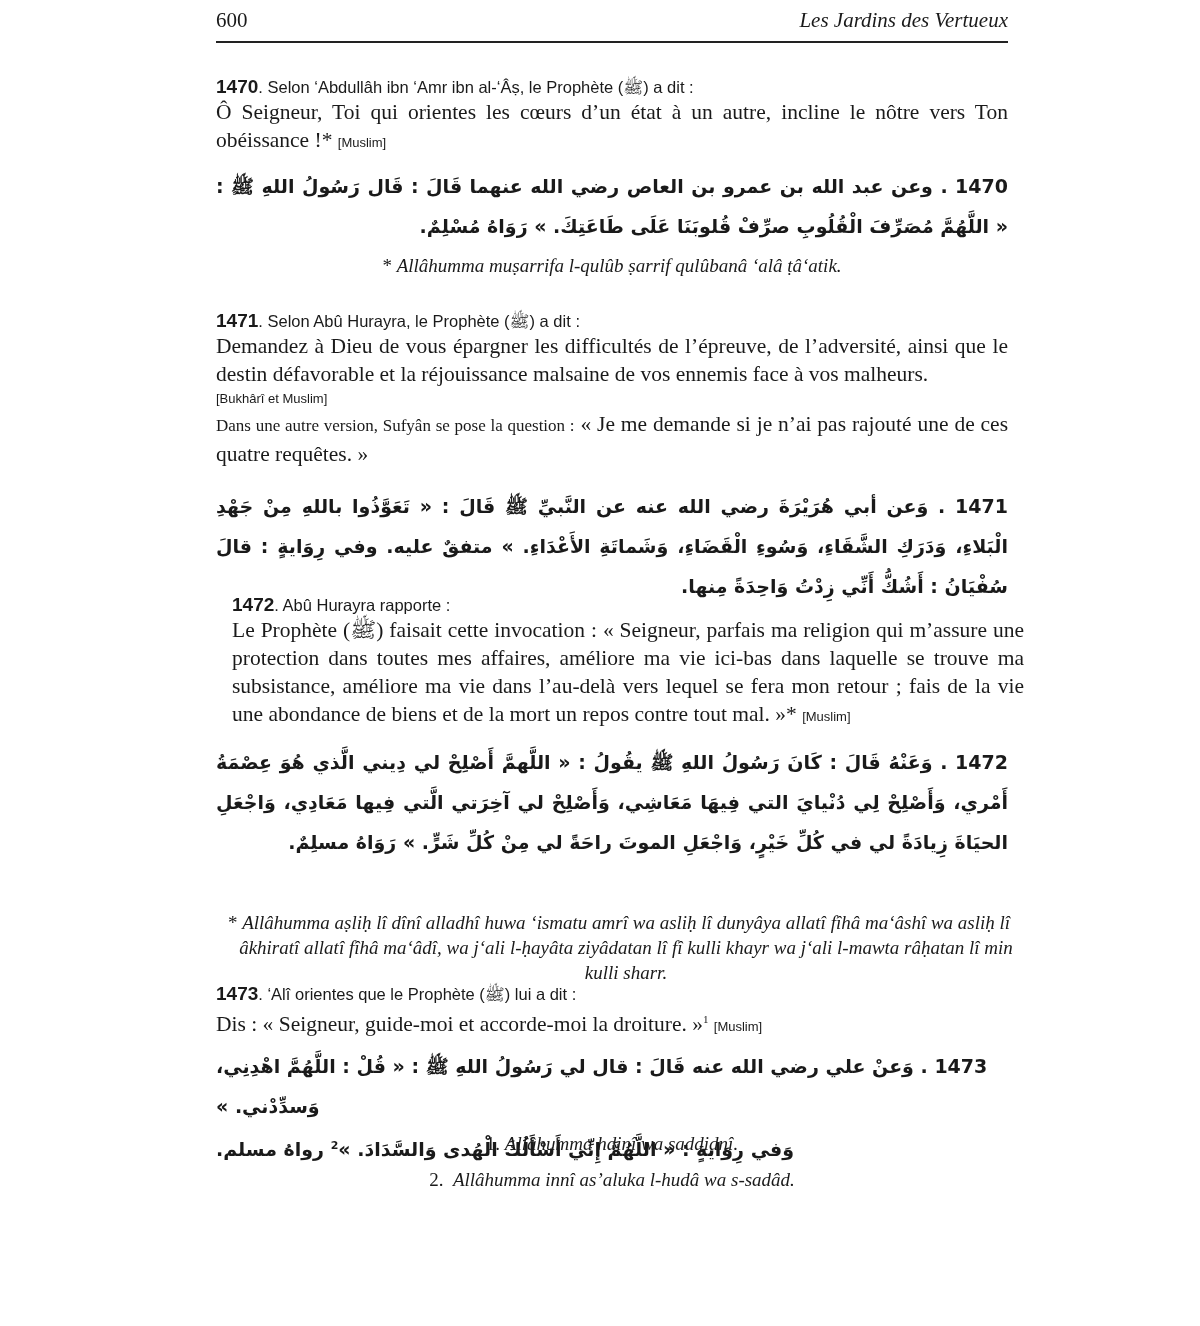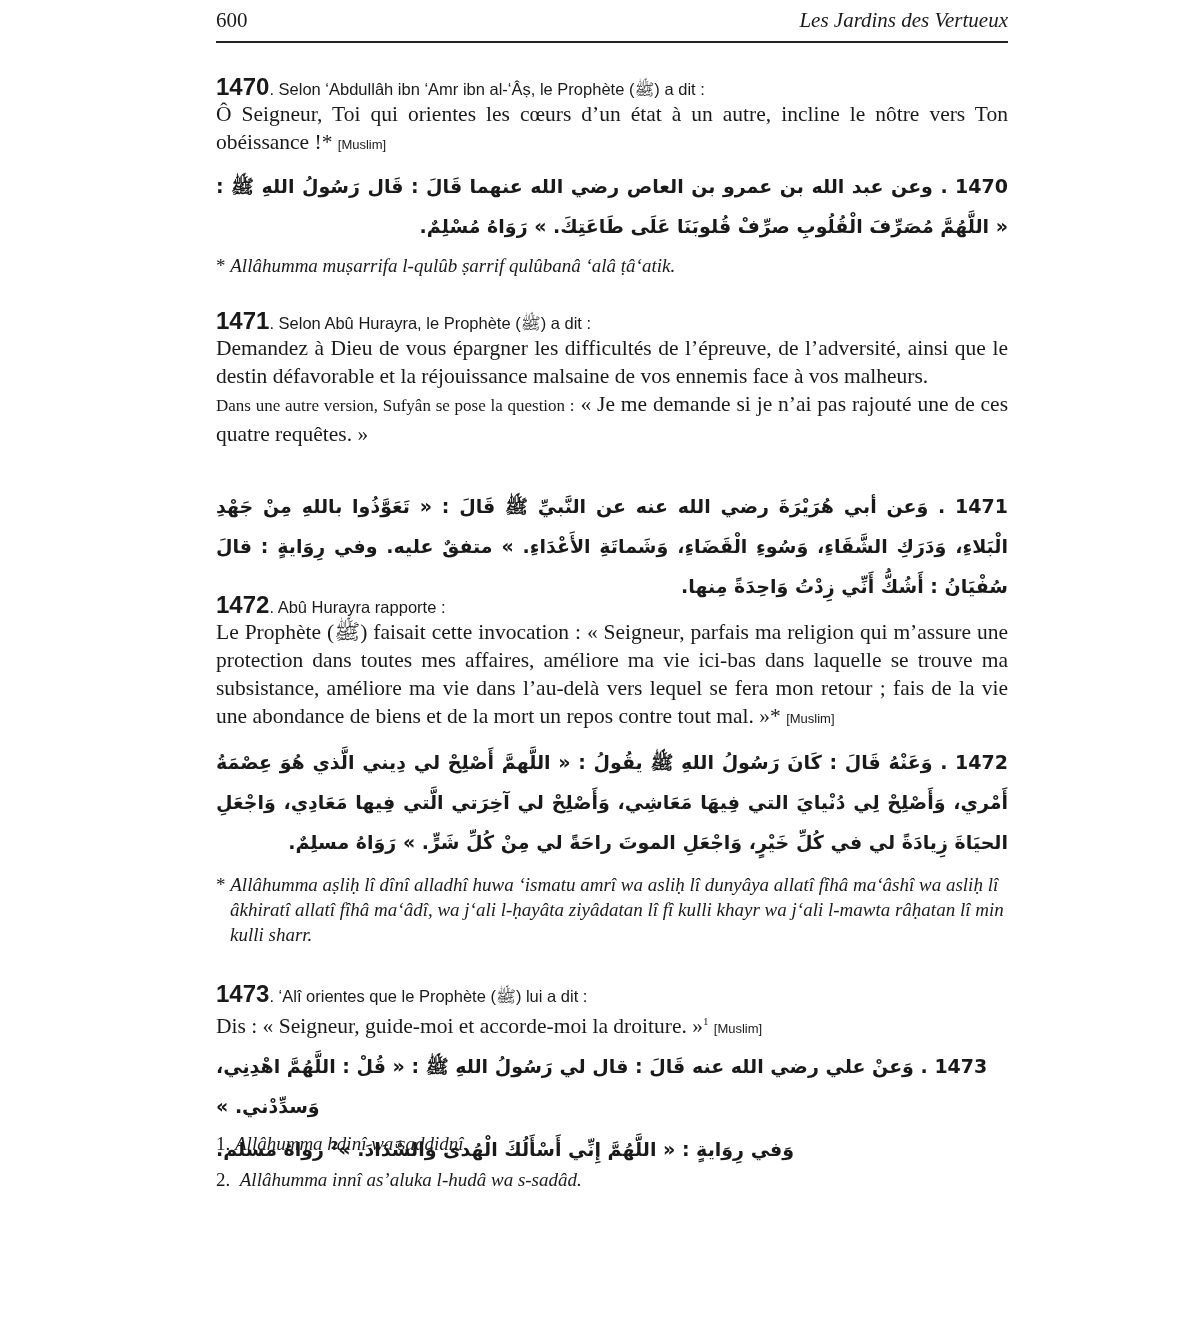--- a/index.html
+++ b/index.html
@@ -1,37 +1,37 @@
 <!DOCTYPE html>
 <html><head>
 <meta charset="utf-8">
 <style>
   html, body { margin: 0; padding: 0; background: #ffffff; }
   body { width: 1200px; height: 1326px; position: relative; overflow: hidden; color: #1a1a1a; }
   .page { position: absolute; left: 216px; top: 0; width: 792px; }
-  .serif { font-family: "Liberation Serif", "DejaVu Serif", serif; }
+  .serif { font-family: "Liberation Serif", "DejaVu Serif", serif; text-align: center; }
   .sans { font-family: "Liberation Sans", "DejaVu Sans", sans-serif; }
   .header { position: absolute; top: 8px; left: 0; width: 792px; height: 30px; }
   .page-num { position: absolute; left: 0; top: 0; font-size: 21px; }
   .running-title { position: absolute; right: 0; top: 0; font-size: 21px; font-style: italic; }
   .header-rule { position: absolute; left: 0; top: 33px; width: 792px; height: 2px; background: #222; }
 
   .block { position: absolute; left: 0; width: 792px; }
   .hadith-head { font-size: 16.5px; line-height: 22px; }
-  .hadith-head b { font-size: 24px; font-weight: bold; }
+  .hadith-head b { font-size: 19px; font-weight: bold; }
   .fr { font-size: 21.5px; line-height: 28px; text-align: justify; }
   .src { font-size: 13px; font-family: "Liberation Sans", "DejaVu Sans", sans-serif; }
   .fr-small { font-size: 17px; margin-top: 15px; }
   .ar { direction: rtl; font-family: "DejaVu Sans", sans-serif; font-size: 19px; line-height: 40px; text-align: justify; font-weight: bold; }
   .ar-right { text-align: left; }
   .translit { font-size: 19px; font-style: italic; line-height: 25px; }
   .translit .star { font-style: normal; }
   .fn { font-size: 19px; line-height: 26px; }
   .fn i { font-style: italic; }
-  .hang { padding-left: 14px; text-indent: -14px; }
+  .hang { padding-left: 14px; text-indent: -14px; margin-top: 38px; }
   sup { font-size: 11px; }
 </style>
 </head>
 <body>
 
 <div class="page">
 
   <div class="header">
     <span class="page-num serif">600</span>
     <span class="running-title serif">Les Jardins des Vertueux</span>
@@ -41,25 +41,26 @@
   <div class="block" style="top:76px;">
     <div class="hadith-head sans"><b>1470</b><span>. Selon ‘Abdullâh ibn ‘Amr ibn al-‘Âṣ, le Prophète (ﷺ) a dit :</span></div>
     <div class="fr serif"><span>Ô Seigneur, Toi qui orientes les cœurs d’un état à un autre, incline le nôtre vers Ton obéissance !*</span> <span class="src">[Muslim]</span></div>
   </div>
   <div class="block ar" style="top:166px;">1470 . وعن عبد الله بن عمرو بن العاص رضي الله عنهما قَالَ : قَال رَسُولُ اللهِ ﷺ : « اللَّهُمَّ مُصَرِّفَ الْقُلُوبِ صرِّفْ قُلوبَنَا عَلَى طَاعَتِكَ. » رَوَاهُ مُسْلِمٌ.</div>
   <div class="block translit serif" style="top:253px;"><span class="star">* </span><span>Allâhumma muṣarrifa l-qulûb ṣarrif qulûbanâ ‘alâ ṭâ‘atik.</span></div>
 
   <div class="block" style="top:310px;">
     <div class="hadith-head sans"><b>1471</b><span>. Selon Abû Hurayra, le Prophète (ﷺ) a dit :</span></div>
     <div class="fr serif">Demandez à Dieu de vous épargner les difficultés de l’épreuve, de l’adversité, ainsi que le destin défavorable et la réjouissance malsaine de vos ennemis face à vos malheurs.</div>
+    <div class="src" style="line-height:22px;">[Bukhârî et Muslim]</div>
     <div class="fr serif"><span class="fr-small">Dans une autre version, Sufyân se pose la question :</span> <span>« Je me demande si je n’ai pas rajouté une de ces quatre requêtes. »</span></div>
   </div>
   <div class="block ar" style="top:486px;">1471 . وَعن أبي هُرَيْرَةَ رضي الله عنه عن النَّبيِّ ﷺ قَالَ : « تَعَوَّذُوا باللهِ مِنْ جَهْدِ الْبَلاءِ، وَدَرَكِ الشَّقَاءِ، وَسُوءِ الْقَضَاءِ، وَشَماتَةِ الأَعْدَاءِ. » متفقٌ عليه. وفي رِوَايةٍ : قالَ سُفْيَانُ : أَشُكُّ أَنِّي زِدْتُ وَاحِدَةً مِنها.</div>
 
-  <div class="block" style="top:594px;">
+  <div class="block" style="top:594px;margin-left:16px;">
     <div class="hadith-head sans"><b>1472</b><span>. Abû Hurayra rapporte :</span></div>
     <div class="fr serif"><span>Le Prophète (ﷺ) faisait cette invocation : « Seigneur, parfais ma religion qui m’assure une protection dans toutes mes affaires, améliore ma vie ici-bas dans laquelle se trouve ma subsistance, améliore ma vie dans l’au-delà vers lequel se fera mon retour ; fais de la vie une abondance de biens et de la mort un repos contre tout mal. »*</span> <span class="src">[Muslim]</span></div>
   </div>
   <div class="block ar" style="top:742px;">1472 . وَعَنْهُ قَالَ : كَانَ رَسُولُ اللهِ ﷺ يقُولُ : « اللَّهمَّ أَصْلِحْ لي دِيني الَّذي هُوَ عِصْمَةُ أَمْري، وَأَصْلِحْ لِي دُنْيايَ التي فِيهَا مَعَاشِي، وَأَصْلِحْ لي آخِرَتي الَّتي فِيها مَعَادِي، وَاجْعَلِ الحيَاةَ زِيادَةً لي في كُلِّ خَيْرٍ، وَاجْعَلِ الموتَ راحَةً لي مِنْ كُلِّ شَرٍّ. » رَوَاهُ مسلِمٌ.</div>
   <div class="block translit serif hang" style="top:872px;"><span class="star">* </span><span>Allâhumma aṣliḥ lî dînî alladhî huwa ‘ismatu amrî wa asliḥ lî dunyâya allatî fîhâ ma‘âshî wa asliḥ lî âkhiratî allatî fîhâ ma‘âdî, wa j‘ali l-ḥayâta ziyâdatan lî fî kulli khayr wa j‘ali l-mawta râḥatan lî min kulli sharr.</span></div>
 
   <div class="block" style="top:983px;">
     <div class="hadith-head sans"><b>1473</b><span>. ‘Alî orientes que le Prophète (ﷺ) lui a dit :</span></div>
     <div class="fr serif"><span>Dis : « Seigneur, guide-moi et accorde-moi la droiture. »</span><sup>1</sup> <span class="src">[Muslim]</span></div>
   </div>

